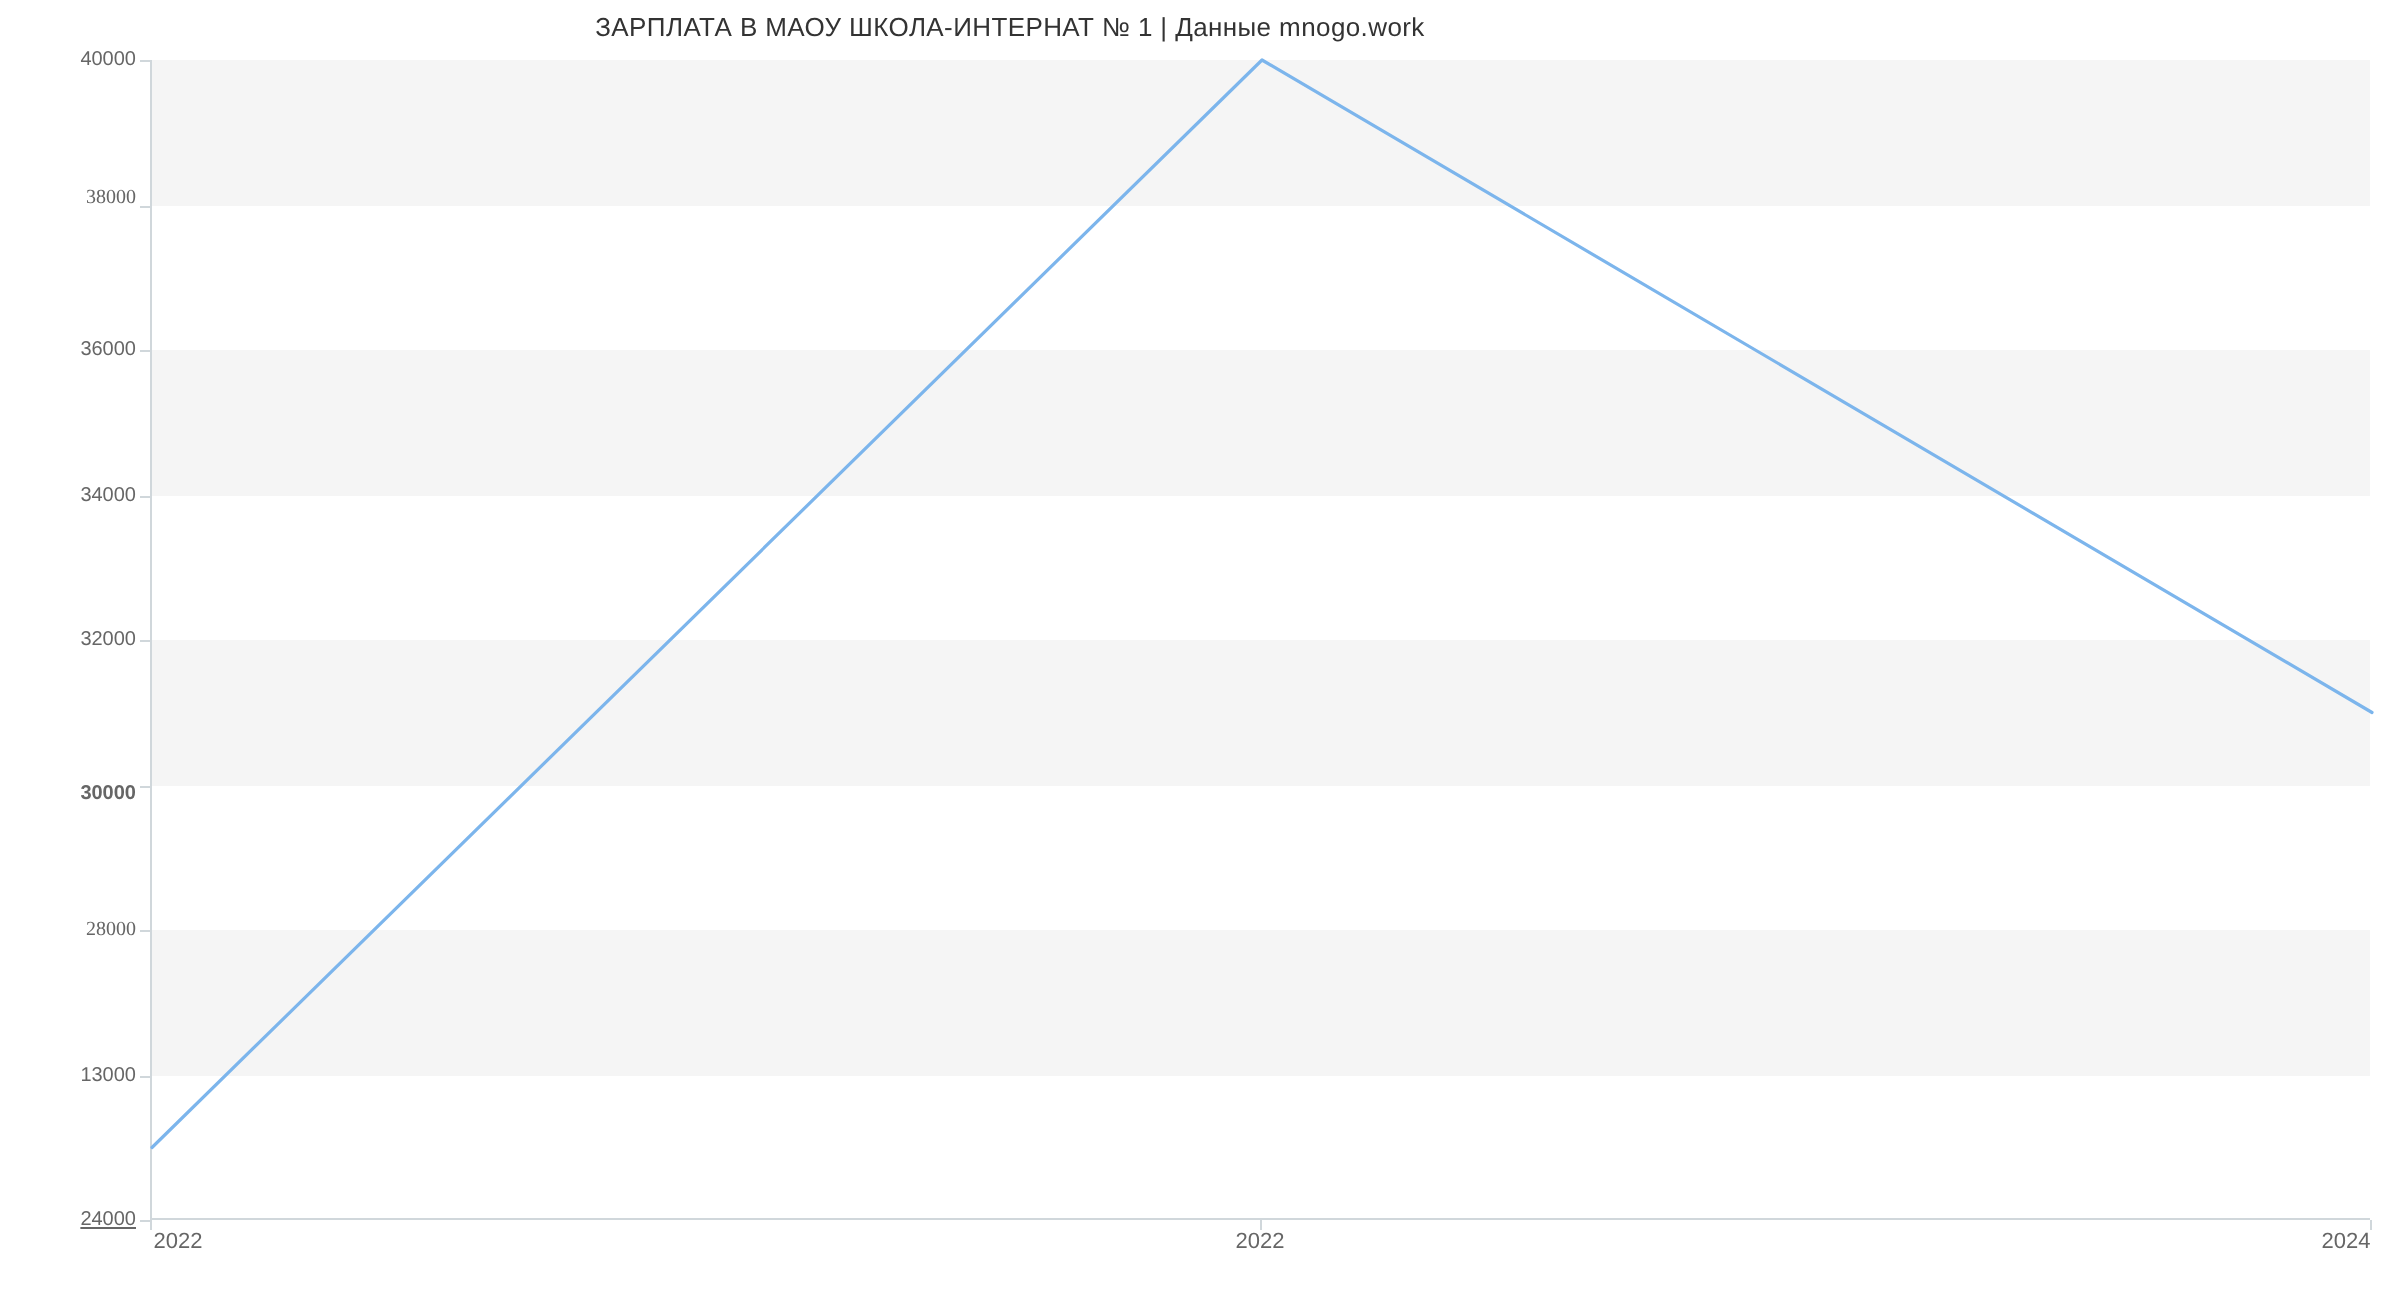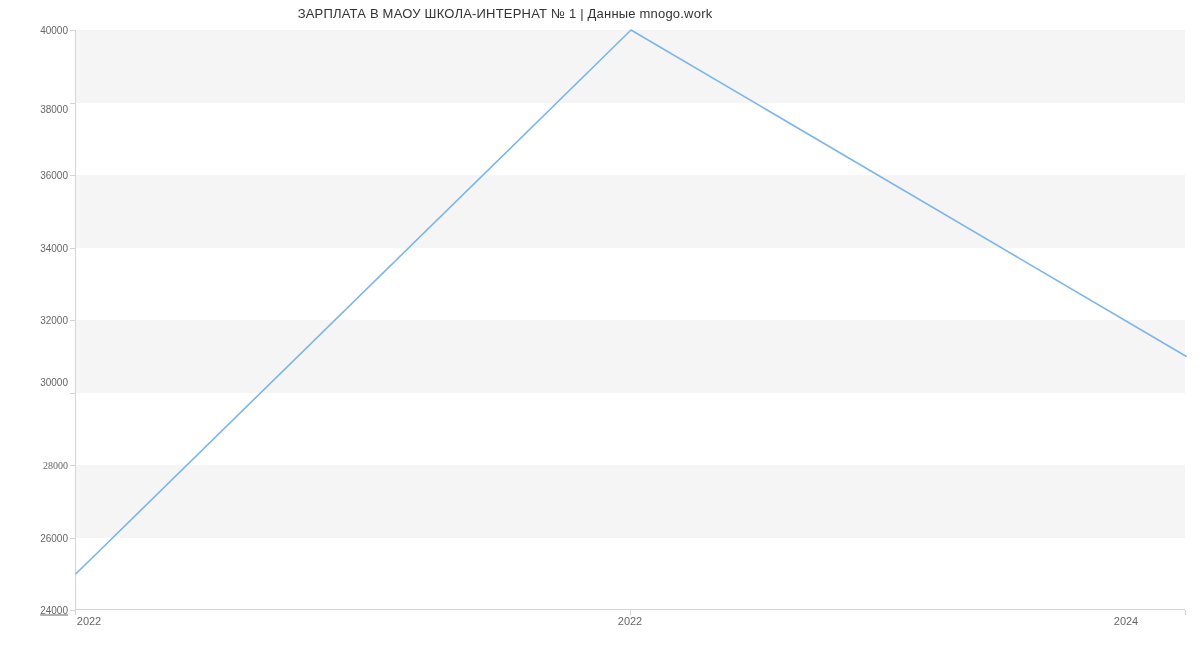--- a/index.html
+++ b/index.html
@@ -104,38 +104,38 @@
         <div class="band" style="top: 0px; height: 72.5px;"></div>
       </div>
     <svg class="line-layer" viewBox="0 0 1110 580" preserveAspectRatio="none">
       <path id="series" class="series-path" d="M0 543.75 L555 0 L1110 326.25" stroke="#7cb5ec"></path>
     </svg>
   </div>
 
   <div id="yticks">
       <div class="ytick" style="top: 610px; text-decoration: underline;">24000</div>
       <div class="ytickline" style="top: 610px;"></div>
-      <div class="ytick" style="top: 537.5px;">26000</div>
+      <div class="ytick" style="top: 537.5px;">13000</div>
       <div class="ytickline" style="top: 537.5px;"></div>
       <div class="ytick" style="top: 465px; font-family: Liberation Serif, serif;">28000</div>
       <div class="ytickline" style="top: 465px;"></div>
-      <div class="ytick" style="top: 382px;">30000</div>
+      <div class="ytick" style="top: 397px; font-weight: bold;">30000</div>
       <div class="ytickline" style="top: 392.5px;"></div>
       <div class="ytick" style="top: 320px;">32000</div>
       <div class="ytickline" style="top: 320px;"></div>
       <div class="ytick" style="top: 247.5px;">34000</div>
       <div class="ytickline" style="top: 247.5px;"></div>
       <div class="ytick" style="top: 175px;">36000</div>
       <div class="ytickline" style="top: 175px;"></div>
-      <div class="ytick" style="top: 109px;">38000</div>
+      <div class="ytick" style="top: 99px; font-family: Liberation Serif, serif;">38000</div>
       <div class="ytickline" style="top: 102.5px;"></div>
       <div class="ytick" style="top: 30px;">40000</div>
       <div class="ytickline" style="top: 30px;"></div>
     </div>
   <div id="xticks">
       <div class="xtick" style="left: 89px;">2022</div>
       <div class="xtickline" style="left: 75px;"></div>
       <div class="xtick" style="left: 630px;">2022</div>
       <div class="xtickline" style="left: 630px;"></div>
-      <div class="xtick" style="left: 1126px;">2024</div>
+      <div class="xtick" style="left: 1173px;">2024</div>
       <div class="xtickline" style="left: 1185px;"></div>
     </div>
 </div>
 
 </body></html>

